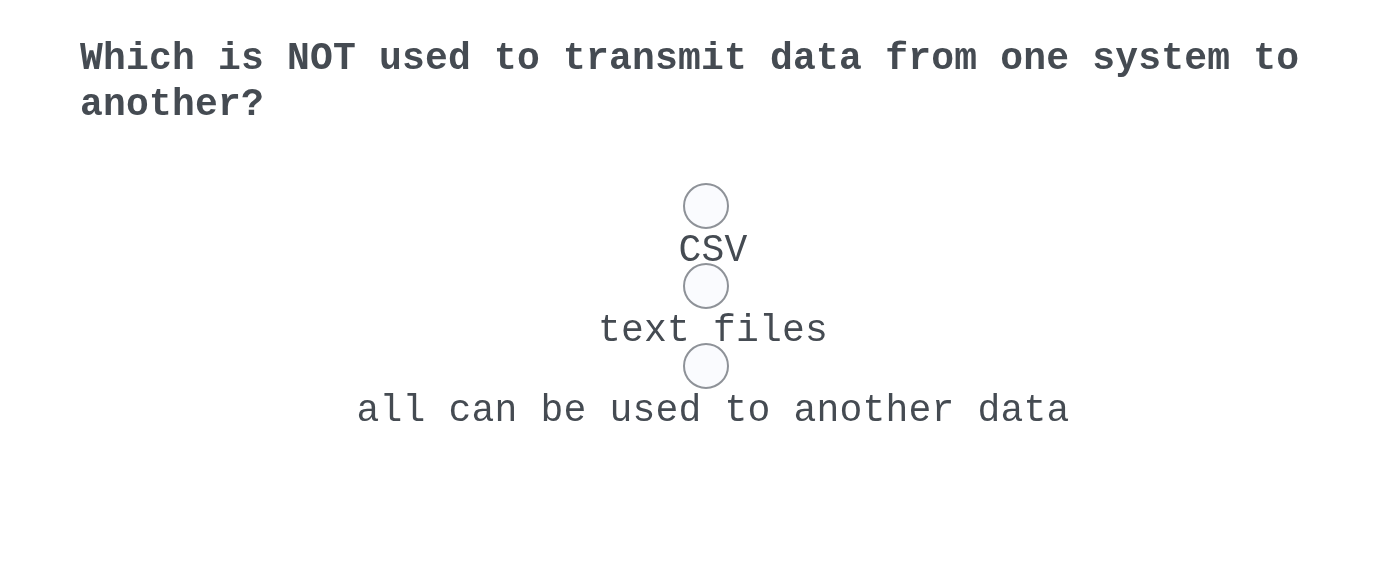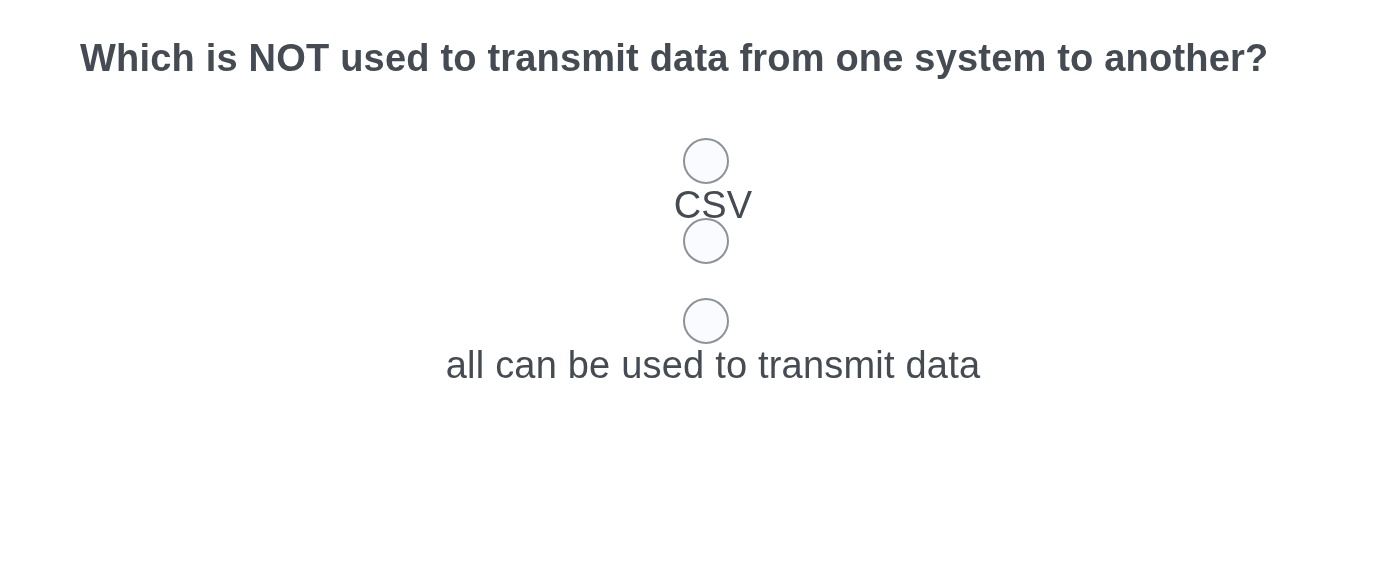--- a/index.html
+++ b/index.html
@@ -5,20 +5,21 @@
   * { margin: 0; padding: 0; box-sizing: border-box; }
   html, body {
     width: 1400px;
     height: 570px;
     background: #ffffff;
     font-family: "Liberation Sans", "DejaVu Sans", sans-serif;
     overflow: hidden;
   }
   .quiz-container {
     padding: 36px 60px 0 80px;
+    font-family: Liberation Mono, monospace;
   }
   .question-text {
     font-size: 38px;
     font-weight: 600;
     color: #454b52;
     letter-spacing: 0.2px;
     line-height: 1.2;
   }
   .options-list {
     margin-top: 56px;
@@ -60,22 +61,23 @@
   <ul class="options-list">
 
     <li class="option-row">
       <span class="radio-circle"></span>
       <span class="option-label">CSV</span>
     </li>
 
 
     <li class="option-row">
       <span class="radio-circle"></span>
+      <span class="option-label">text files</span>
     </li>
 
 
     <li class="option-row">
       <span class="radio-circle"></span>
-      <span class="option-label">all can be used to transmit data</span>
+      <span class="option-label">all can be used to another data</span>
     </li>
 
   </ul>
 </div>
 
 </body></html>

